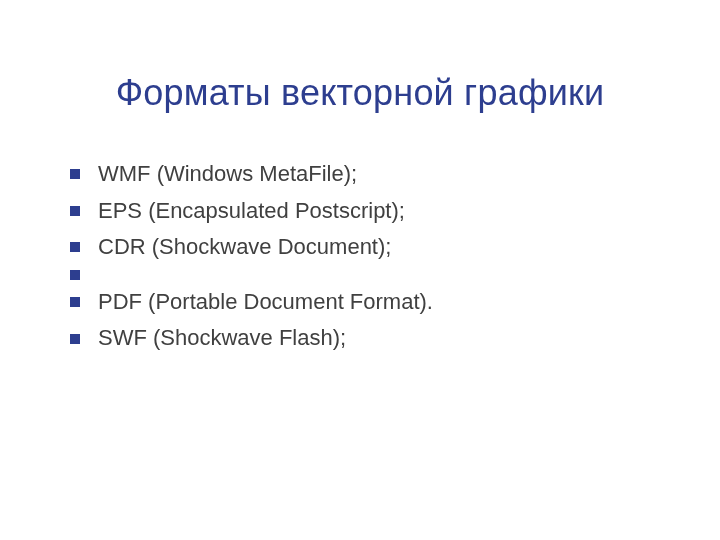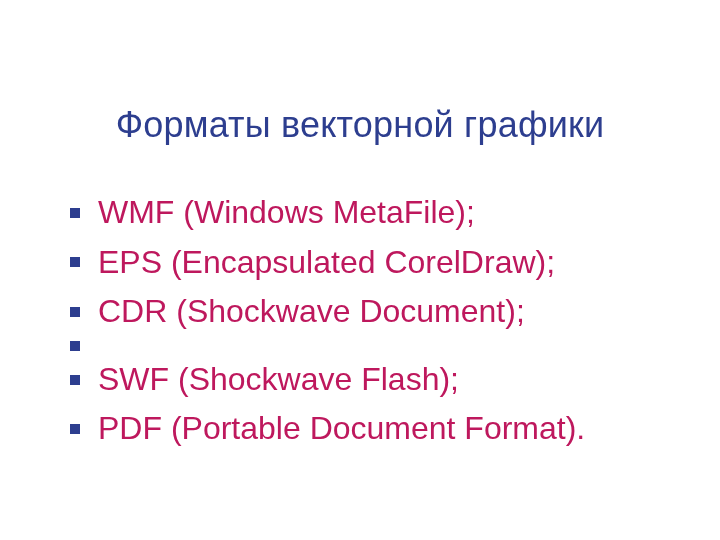--- a/index.html
+++ b/index.html
@@ -9,21 +9,20 @@
     height: 540px;
     background: #ffffff;
     font-family: Verdana, Geneva, sans-serif;
     overflow: hidden;
   }
   .slide {
     width: 720px;
     height: 500px;
     position: relative;
     box-sizing: border-box;
-    margin-top: 32px;
   }
   .title {
     position: absolute;
     top: 72px;
     left: 0;
     right: 0;
     text-align: center;
     font-size: 36px;
     font-weight: 400;
     color: #2d3e8f;
@@ -43,48 +42,48 @@
     line-height: 1.3;
   }
   .bullet {
     width: 10px;
     height: 10px;
     background: #2d3e8f;
     margin-right: 18px;
     flex-shrink: 0;
   }
   .label {
-    font-size: 32px;
-    color: #be185d;
+    font-size: 22px;
+    color: #404040;
     font-family: Verdana, Geneva, sans-serif;
   }
 </style>
 </head>
 <body>
 
 <div class="slide">
   <div class="title">Форматы векторной графики</div>
   <div class="content">
     <div class="item">
       <div class="bullet"></div>
       <div class="label">WMF (Windows MetaFile);</div>
     </div>
     <div class="item">
       <div class="bullet"></div>
-      <div class="label">EPS (Encapsulated CorelDraw);</div>
+      <div class="label">EPS (Encapsulated Postscript);</div>
     </div>
     <div class="item">
       <div class="bullet"></div>
       <div class="label">CDR (Shockwave Document);</div>
     </div>
     <div class="item">
       <div class="bullet"></div>
     </div>
     <div class="item">
       <div class="bullet"></div>
-      <div class="label">SWF (Shockwave Flash);</div>
+      <div class="label">PDF (Portable Document Format).</div>
     </div>
     <div class="item">
       <div class="bullet"></div>
-      <div class="label">PDF (Portable Document Format).</div>
+      <div class="label">SWF (Shockwave Flash);</div>
     </div>
   </div>
 </div>
 
 </body></html>

